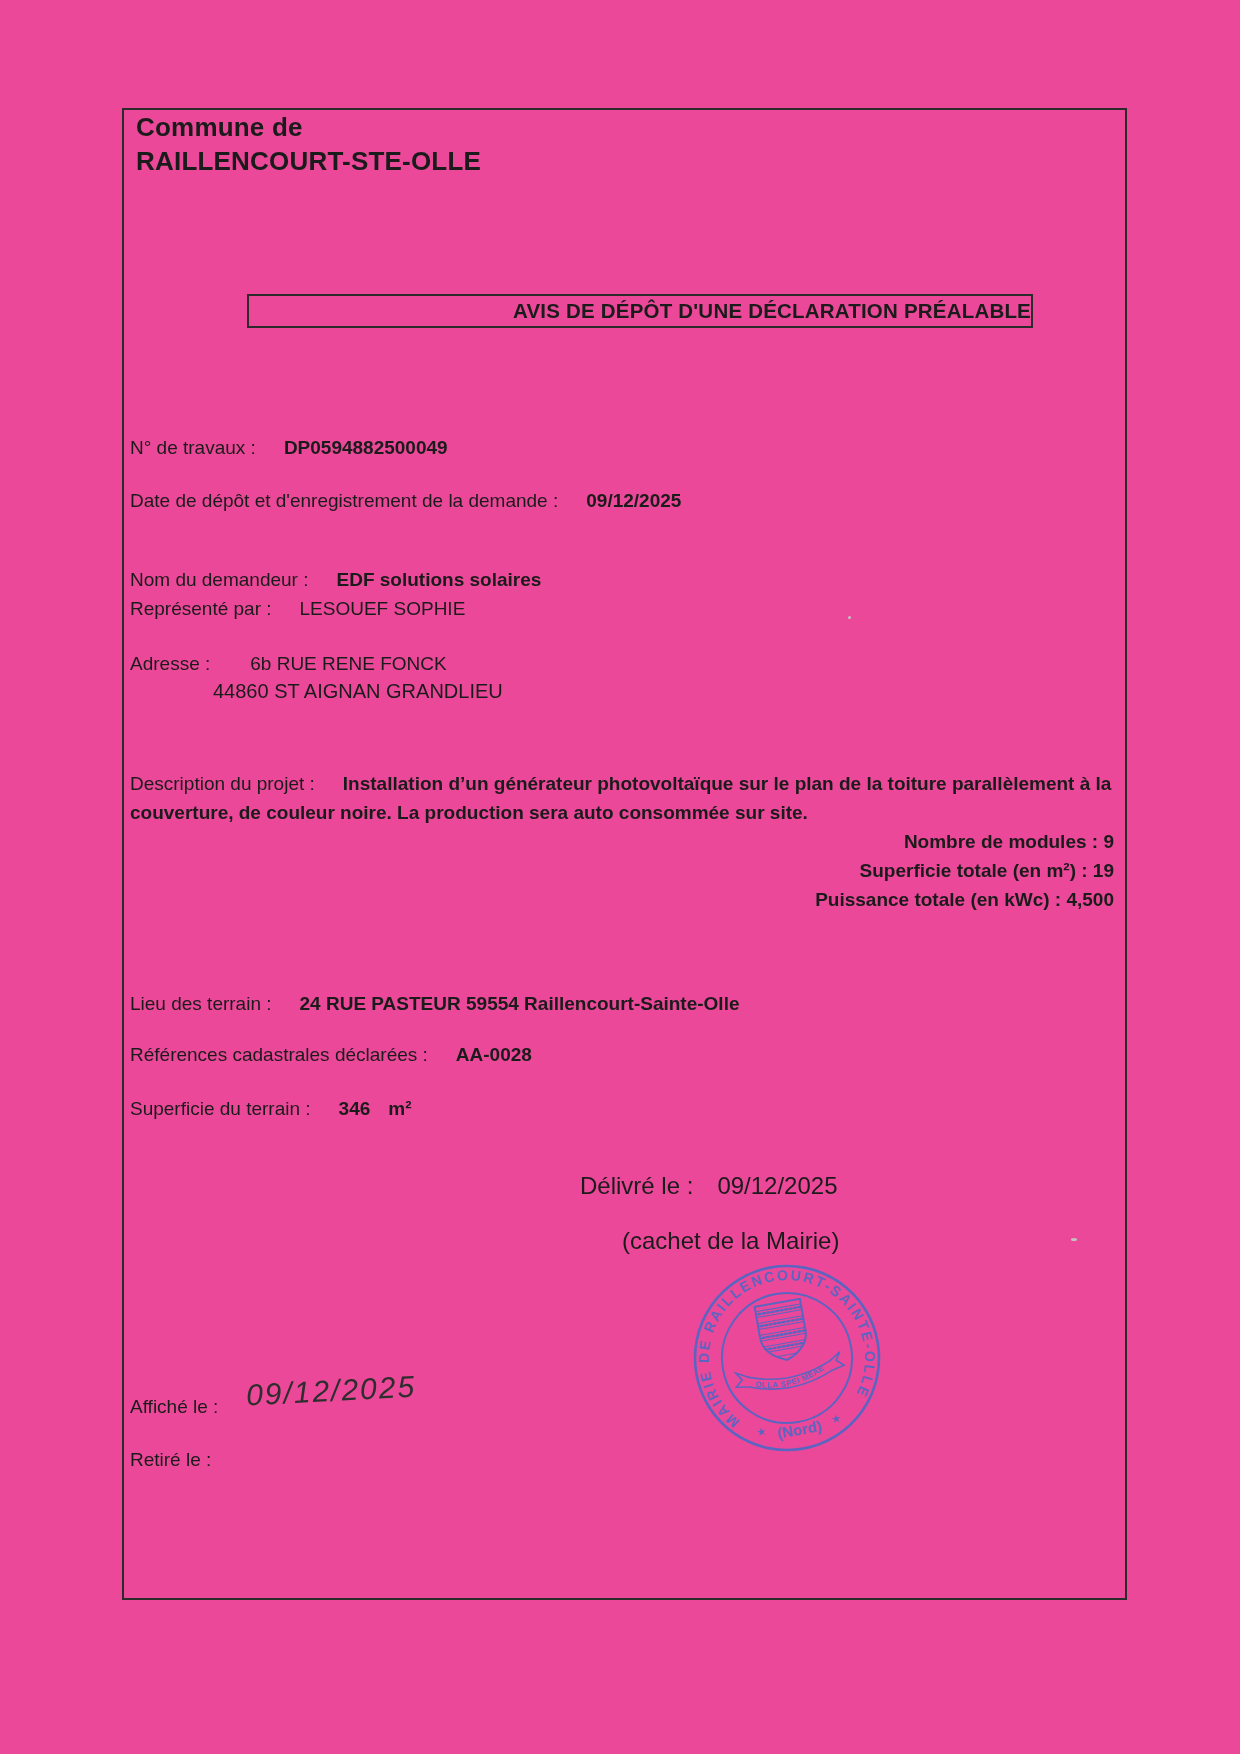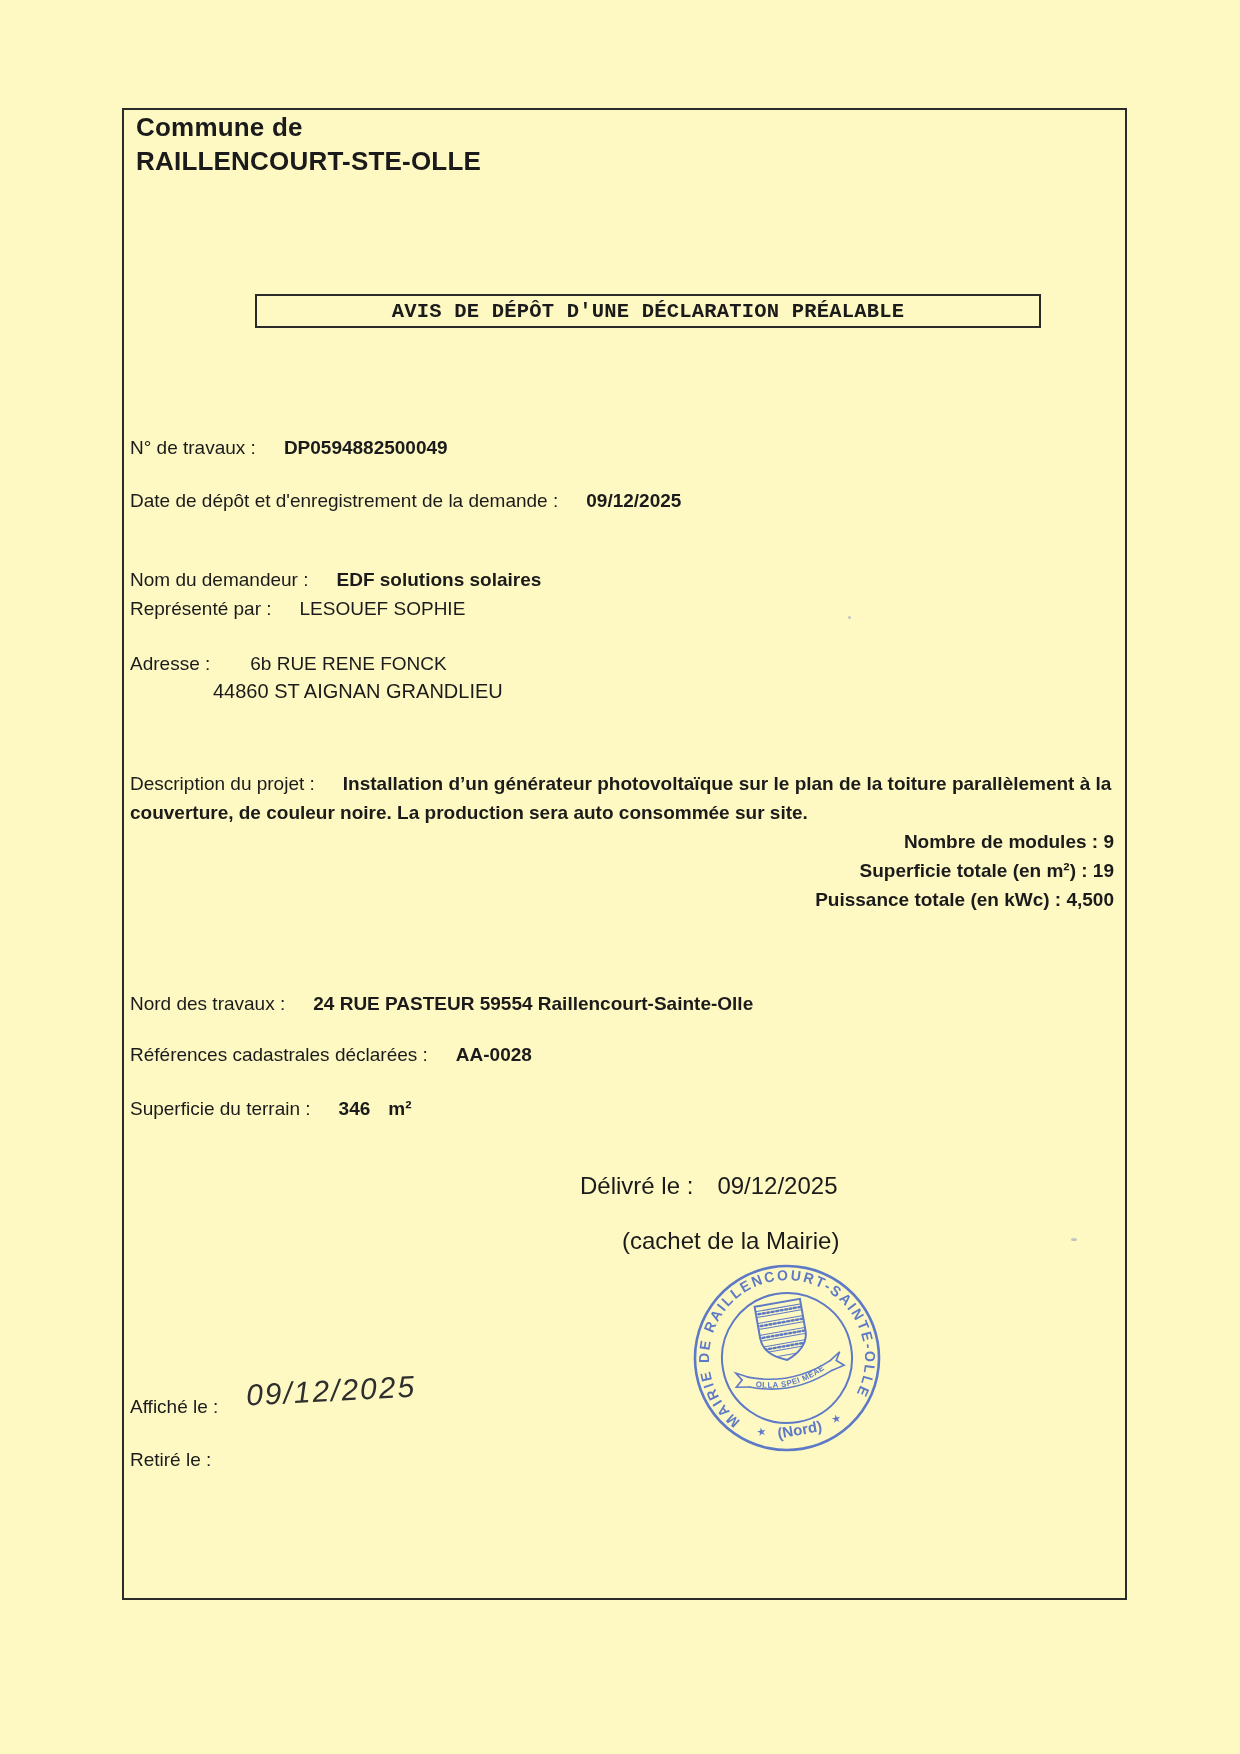--- a/index.html
+++ b/index.html
@@ -1,24 +1,24 @@
 <!DOCTYPE html>
 <html><head>
 <meta charset="utf-8">
 <style>
   html,body{margin:0;padding:0;background:#ffffff;}
   .page{
-    position:relative;width:1240px;height:1754px;background:#fef9c3;
+    position:relative;width:1240px;height:1754px;background:#ec4899;
     font-family:"Liberation Sans","DejaVu Sans",sans-serif;color:#1b1b1b;overflow:hidden;
   }
   .outer-box{position:absolute;left:122px;top:108px;width:1005px;height:1492px;border:2px solid #2b2b2b;box-sizing:border-box;}
   .commune{position:absolute;left:136px;top:110px;font-size:26px;font-weight:bold;line-height:34px;letter-spacing:.2px;}
   .title-box{
-    position:absolute;left:255px;top:294px;width:786px;height:34px;border:2px solid #2b2b2b;box-sizing:border-box;
-    display:flex;align-items:center;justify-content:center;font-size:20.5px;font-weight:bold;letter-spacing:.2px;font-family:Liberation Mono, monospace;
+    position:absolute;left:247px;top:294px;width:786px;height:34px;border:2px solid #2b2b2b;box-sizing:border-box;
+    display:flex;align-items:center;justify-content:flex-end;font-size:20.5px;font-weight:bold;letter-spacing:.2px;
   }
   .row{position:absolute;left:130px;font-size:19px;line-height:24px;white-space:nowrap;}
   .lbl{font-weight:normal;}
   .val{margin-left:28px;}
   .b{font-weight:bold;text-align:right;}
   .addr2{position:absolute;left:213px;font-size:20px;white-space:nowrap;}
   .desc{position:absolute;left:130px;top:769px;width:984px;font-size:19px;line-height:29px;}
   .desc .val{margin-left:28px;}
   .right-block{position:absolute;font-size:24px;white-space:nowrap;}
   .handwritten{
@@ -70,21 +70,21 @@
   <div class="addr2" style="top:680px">44860  ST AIGNAN GRANDLIEU</div>
 
   <div class="desc">
     <span class="lbl">Description du projet :</span><span class="val b">Installation d’un générateur photovoltaïque sur le plan de la toiture parallèlement à la couverture, de couleur noire. La production sera auto consommée sur site.</span>
     <div class="b">Nombre de modules : 9</div>
     <div class="b">Superficie totale (en m²) : 19</div>
     <div class="b">Puissance totale (en kWc) : 4,500</div>
   </div>
 
   <div class="row" style="top:992px">
-    <span class="lbl">Nord des travaux :</span><span class="val b">24 RUE PASTEUR 59554 Raillencourt-Sainte-Olle</span>
+    <span class="lbl">Lieu des terrain :</span><span class="val b">24 RUE PASTEUR 59554 Raillencourt-Sainte-Olle</span>
   </div>
 
   <div class="row" style="top:1043px">
     <span class="lbl">Références cadastrales  déclarées :</span><span class="val b">AA-0028</span>
   </div>
 
   <div class="row" style="top:1097px">
     <span class="lbl">Superficie du terrain :</span><span class="val b">346</span><span class="b" style="margin-left:18px">m²</span>
   </div>
 

